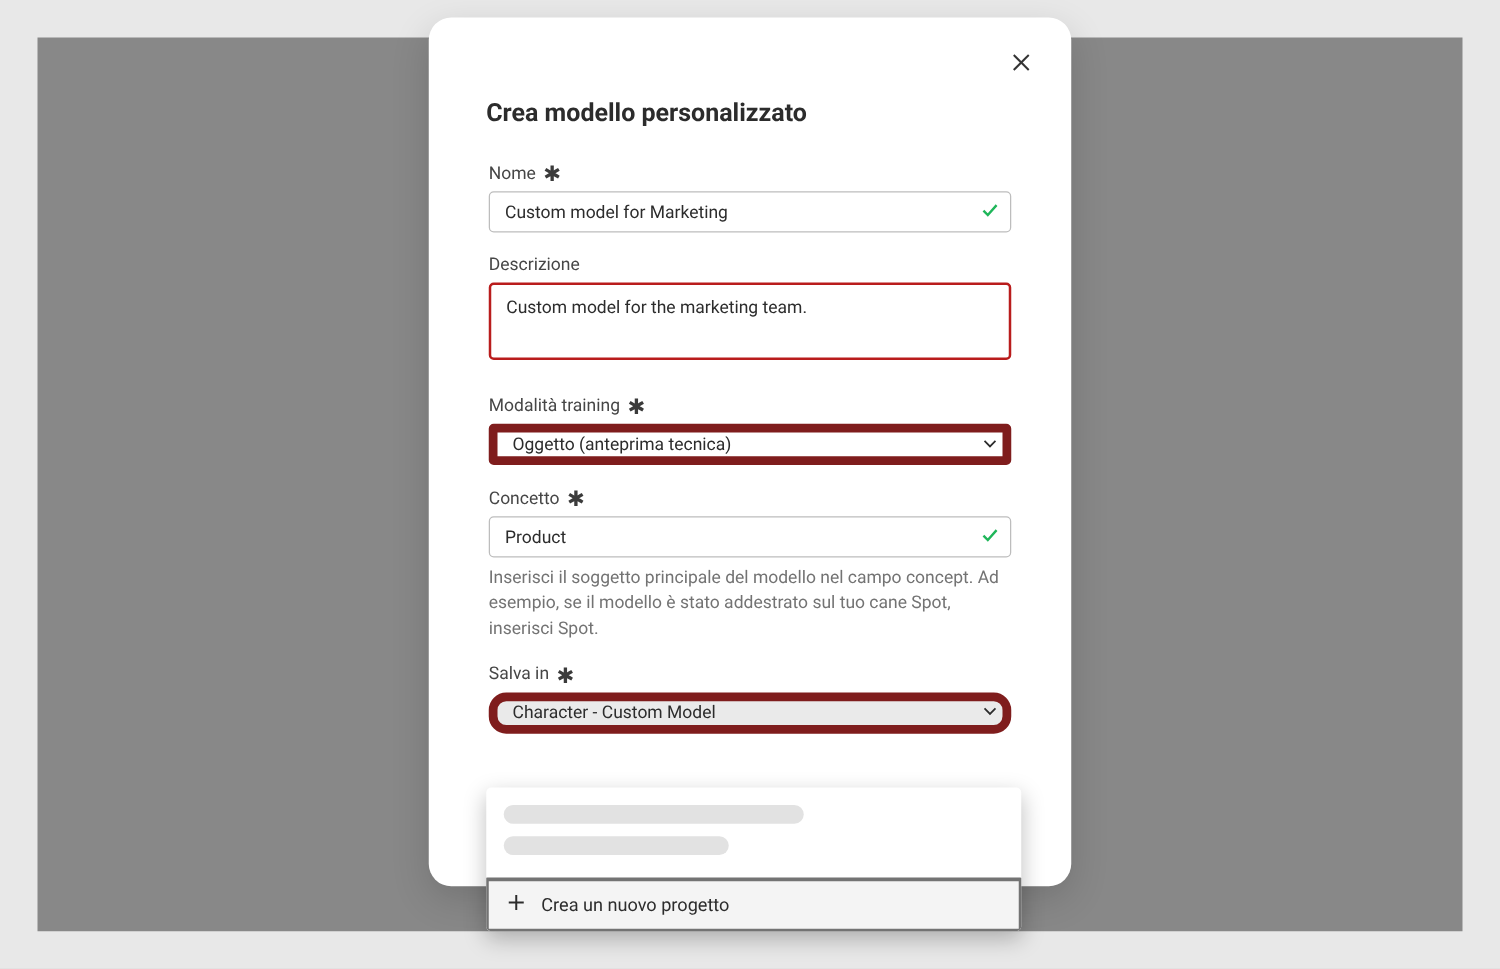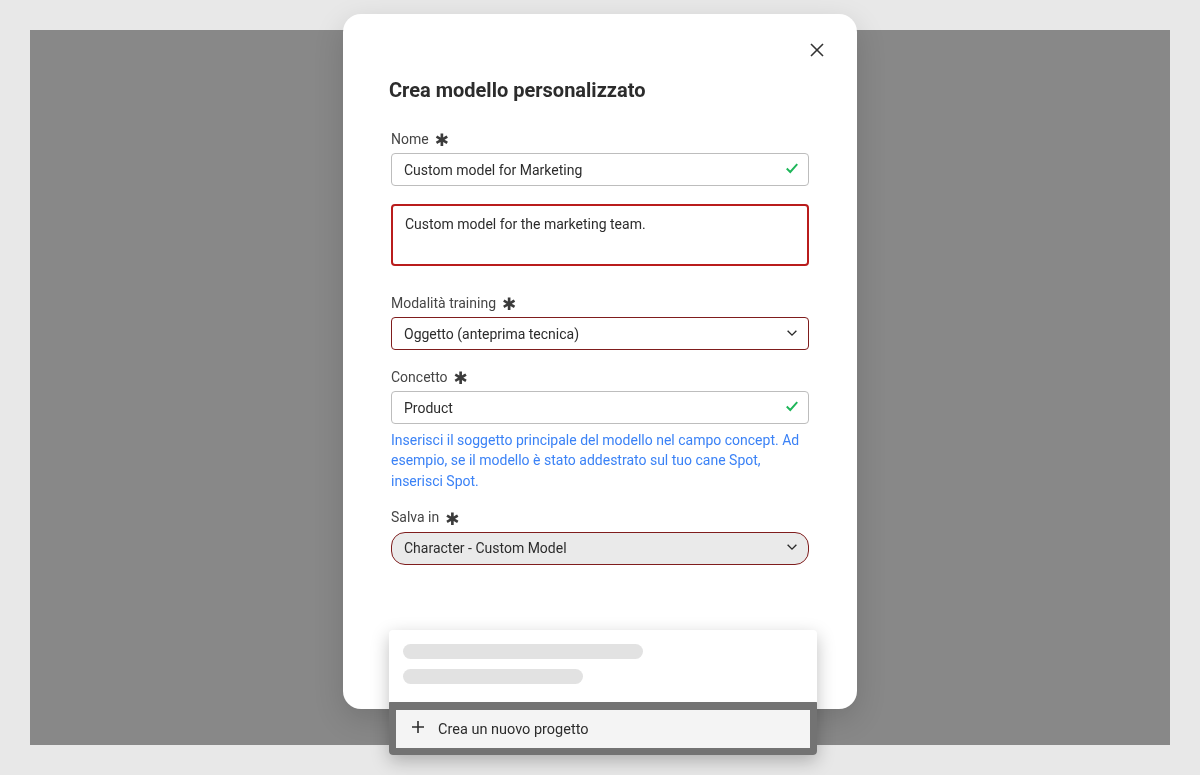--- a/index.html
+++ b/index.html
@@ -108,21 +108,21 @@
     color: #2c2c2c;
     height: 62px;
     resize: none;
   }
   .select-wrap {
     position: relative;
   }
   .select {
     width: 100%;
     box-sizing: border-box;
-    border: 1px solid #7f1d1d;
+    border: 7px solid #7f1d1d;
     border-radius: 4px;
     height: 33px;
     padding: 0 36px 0 12px;
     font-size: 14px;
     color: #2c2c2c;
     background: #fff;
     display: flex;
     align-items: center;
     cursor: pointer;
   }
@@ -133,21 +133,21 @@
   .chevron {
     position: absolute;
     right: 10px;
     top: 50%;
     transform: translateY(-50%);
     pointer-events: none;
   }
   .chevron svg { width: 14px; height: 14px; stroke: #2c2c2c; stroke-width: 1.6; fill: none; }
   .help-text {
     font-size: 14px;
-    color: #3b82f6;
+    color: #737373;
     margin-top: 6px;
     line-height: 1.45;
   }
   
   .dropdown {
     position: absolute;
     left: 46px;
     right: 40px;
     top: 616px;
     background: #fff;
@@ -167,21 +167,21 @@
   .skeleton.long { width: 60%; }
   .skeleton.short { width: 45%; }
   .new-project-row {
     border-top: 1px solid #e5e5e5;
     background: #f4f4f4;
     padding: 9px 14px;
     display: flex;
     align-items: center;
     gap: 12px;
     cursor: pointer;
-    border: 8px solid #737373;
+    border: 3px solid #737373;
     border-radius: 2px;
     margin: 0 -1px -1px -1px;
   }
   .new-project-row .plus-icon svg { width: 16px; height: 16px; stroke: #2c2c2c; stroke-width: 1.6; }
   .new-project-row span { font-size: 14.5px; color: #2c2c2c; }
 </style>
 </head>
 <body>
 
 <div class="canvas-bg"></div>
@@ -211,20 +211,23 @@
           <input class="text-input" value="Custom model for Marketing" style="">
           <span class="check-icon">
             <svg viewBox="0 0 16 16">
                 <polyline points="2,8 6,12 14,3"></polyline>
               </svg>
           </span>
         </div>
       </div>
 
       <div class="field">
+        <div class="label">
+          <span>Descrizione</span>
+        </div>
         <textarea class="textarea" style="">Custom model for the marketing team.</textarea>
       </div>
 
       <div class="field" style="margin-top:24px">
         <div class="label">
           <span>Modalità training</span>
           <span class="asterisk">✱</span>
         </div>
         <div class="select-wrap">
           <div class="select">

